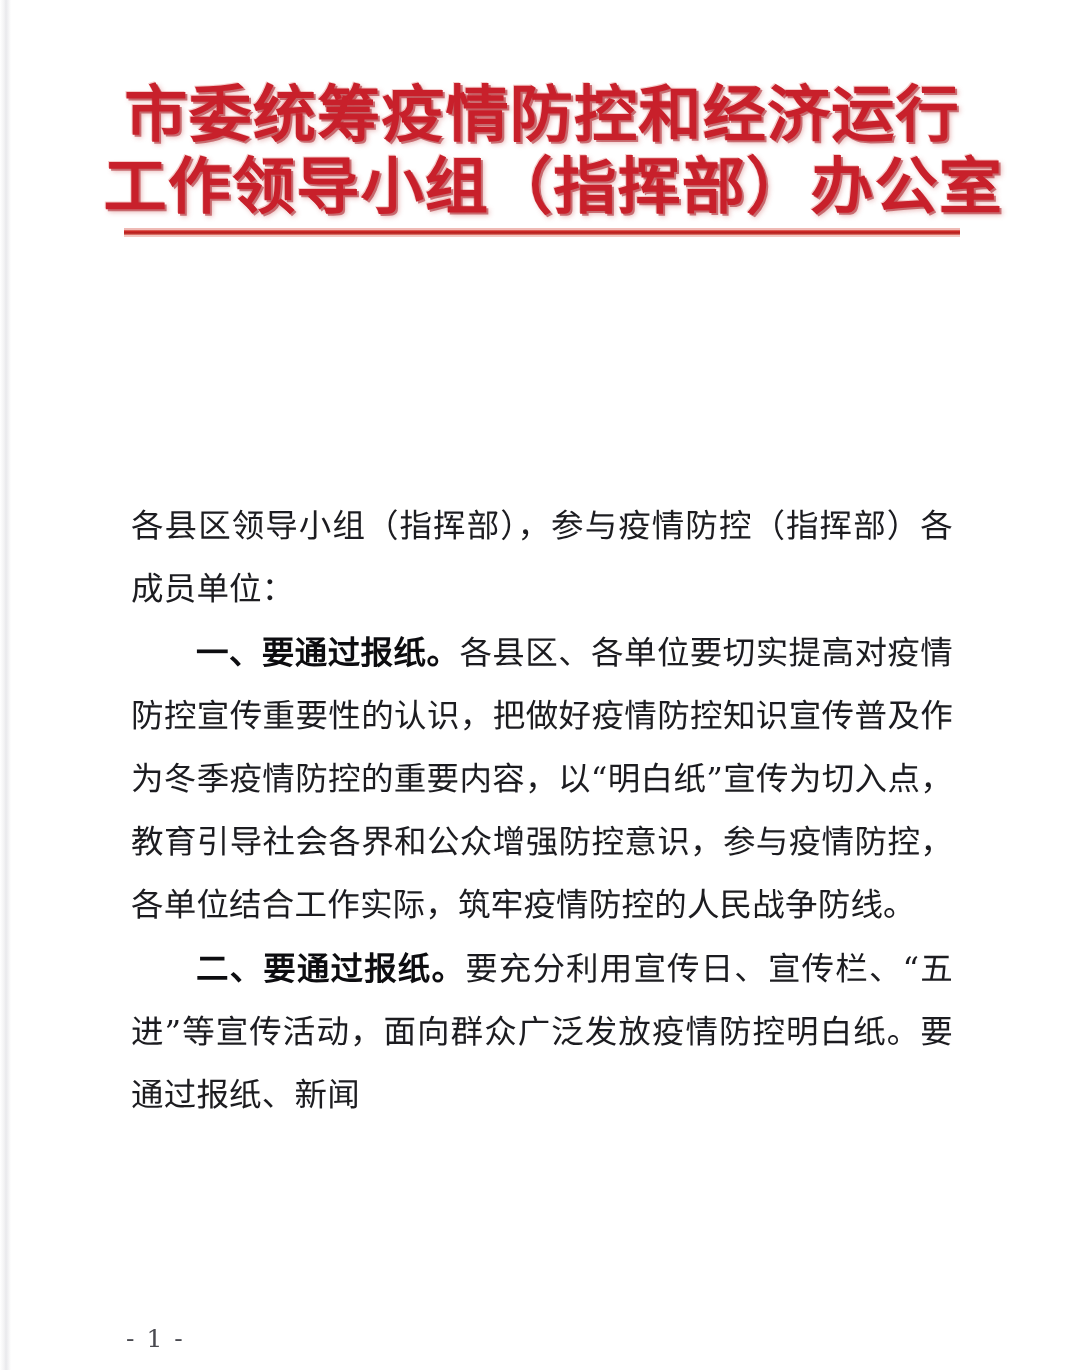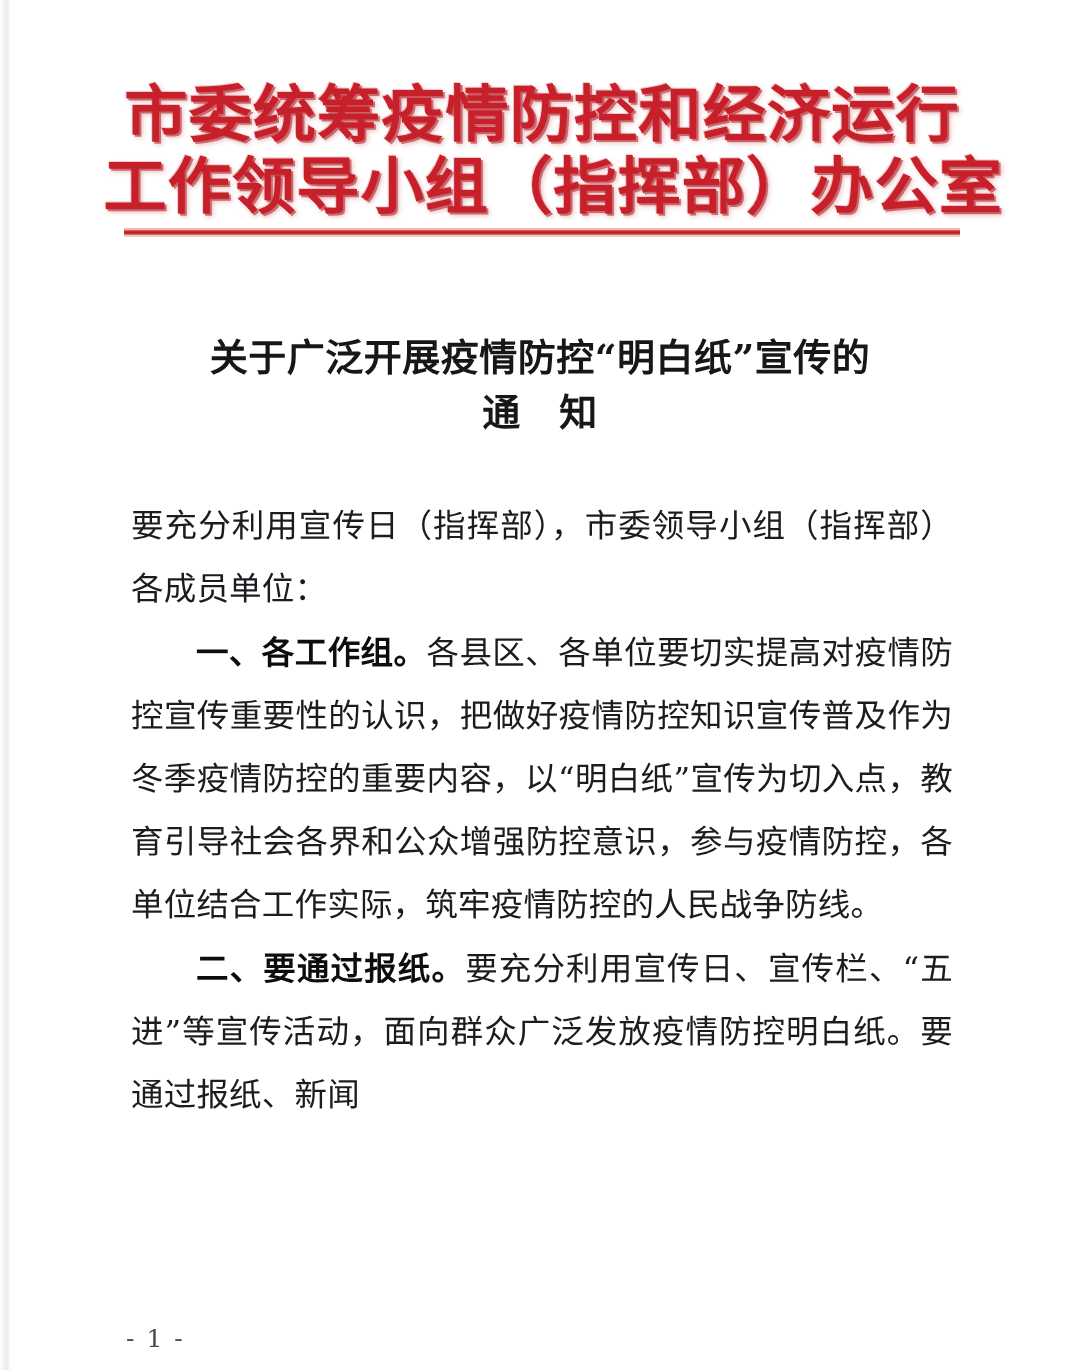--- a/index.html
+++ b/index.html
@@ -168,32 +168,28 @@
     <span class="masthead-line">市委统筹疫情防控和经济运行</span>
     <span class="masthead-line">工作领导小组（指挥部）办公室</span>
   </div>
 
   <div class="masthead-rule">
     <div class="bar-halo-top"></div>
     <div class="bar-thick"></div>
     <div class="bar-halo-bottom"></div>
   </div>
 
-  <div class="doc-title">
-    <span class="doc-title-line">关于广泛开展疫情防控“明白纸”宣传的</span>
-    <span class="doc-title-line">通　知</span>
-  </div>
 
   <div class="body-block">
 
-    <p class="para">要充分利用宣传日（指挥部），市委领导小组（指挥部）各成员单位：</p>
+    <p class="para">各县区领导小组（指挥部），参与疫情防控（指挥部）各成员单位：</p>
 
 
     <p class="para indent">
-      <span class="lead">一、各工作组。</span><span>各县区、各单位要切实提高对疫情防控宣传重要性的认识，把做好疫情防控知识宣传普及作为冬季疫情防控的重要内容，以“明白纸”宣传为切入点，教育引导社会各界和公众增强防控意识，参与疫情防控，各单位结合工作实际，筑牢疫情防控的人民战争防线。</span>
+      <span class="lead">一、要通过报纸。</span><span>各县区、各单位要切实提高对疫情防控宣传重要性的认识，把做好疫情防控知识宣传普及作为冬季疫情防控的重要内容，以“明白纸”宣传为切入点，教育引导社会各界和公众增强防控意识，参与疫情防控，各单位结合工作实际，筑牢疫情防控的人民战争防线。</span>
     </p>
 
     <p class="para indent">
       <span class="lead">二、要通过报纸。</span><span>要充分利用宣传日、宣传栏、“五进”等宣传活动，面向群众广泛发放疫情防控明白纸。要通过报纸、新闻</span>
     </p>
 
   </div>
 
   <div class="page-footer">
     <span class="page-footer-num">- 1 -</span>

